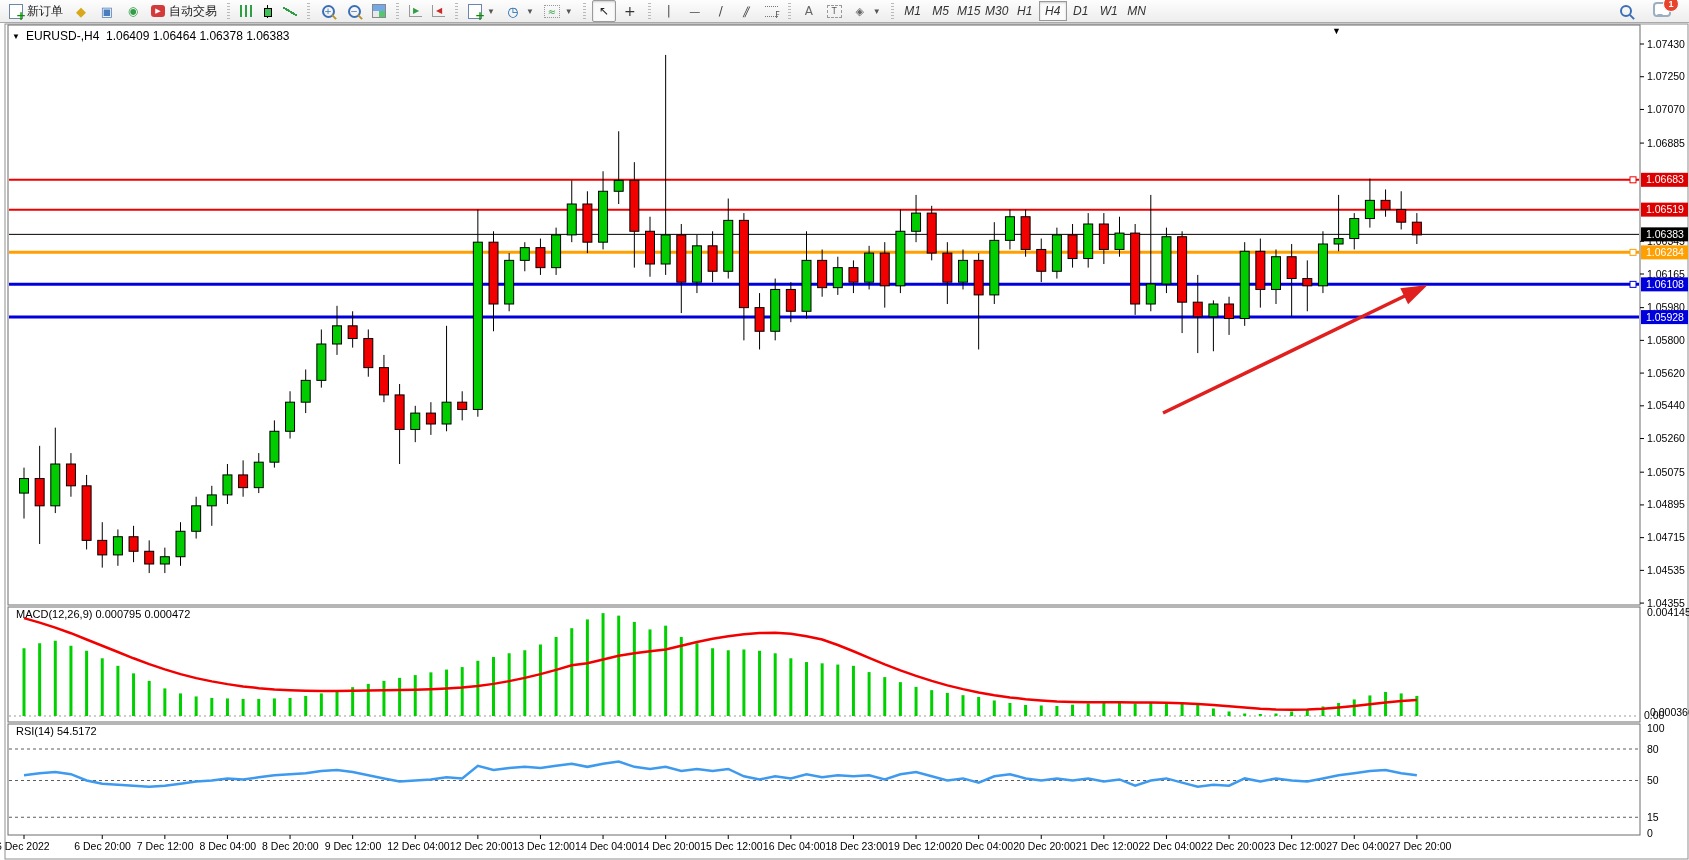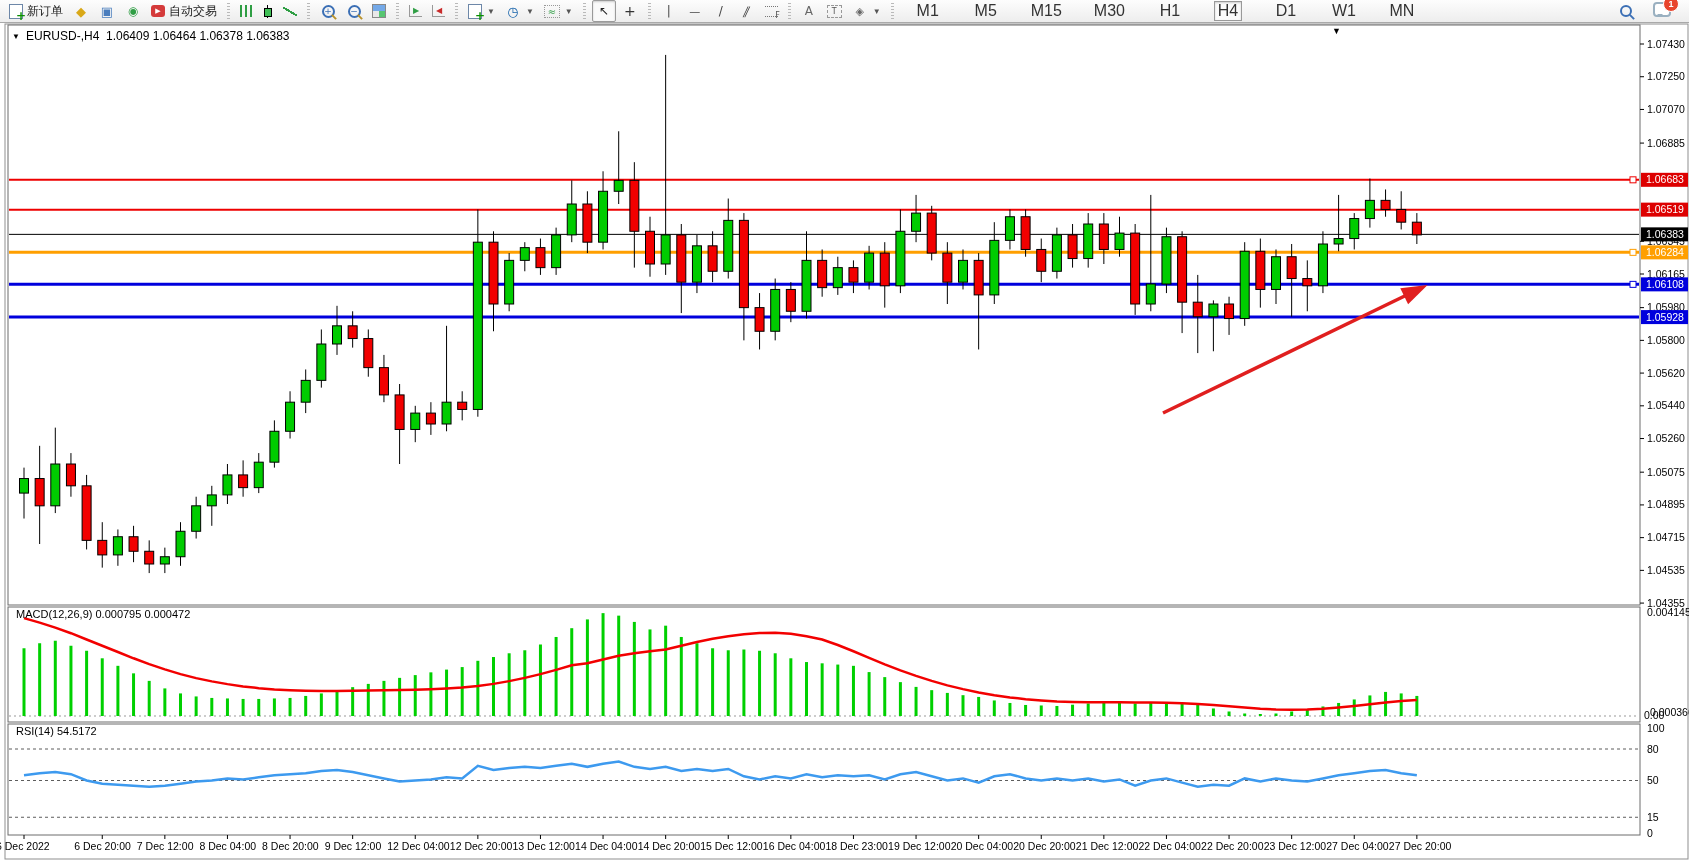--- a/index.html
+++ b/index.html
@@ -10,21 +10,21 @@
     background:linear-gradient(#fdfdfd,#ededed);border-bottom:1px solid #a9a9a9;
     display:flex;align-items:center;padding:0 4px;box-sizing:border-box;}
   .btn{height:20px;display:inline-flex;align-items:center;justify-content:center;
        padding:0 3px;margin:0 1px;border:1px solid transparent;border-radius:2px;
        font-size:12px;color:#222;gap:4px;white-space:nowrap;}
   .btn.pressed{background:#fafafa;border-color:#9a9a9a;box-shadow:inset 0 1px 2px rgba(0,0,0,.18);}
   .sep{width:3px;height:16px;margin:0 5px;
        background:repeating-linear-gradient(#b9b9b9 0 1px,transparent 1px 3px);}
   .dd{font-size:8px;color:#555;margin-left:1px;}
   .tf{min-width:26px;height:18px;display:inline-flex;align-items:center;justify-content:center;
-      font-size:16px;color:#333;border:1px solid transparent;margin:0 15px;}
+      font-size:12px;color:#333;border:1px solid transparent;margin:0 0;font-style:italic;}
   .tf.active{background:#fbfbfb;border-color:#999;box-shadow:inset 0 1px 2px rgba(0,0,0,.18);text-align:right;}
   #tb-right{margin-left:auto;display:flex;align-items:center;gap:14px;padding-right:14px;}
   
   .ic{position:relative;width:16px;height:14px;display:inline-flex;align-items:center;
       justify-content:center;font-family:"DejaVu Sans",sans-serif;font-size:11px;color:#444;}
   .ic-neworder{width:12px;height:13px;background:#fff;border:1px solid #6d87a8;}
   .ic-neworder::after{content:"+";position:absolute;right:-4px;bottom:-5px;color:#089000;
       font-weight:bold;font-size:12px;}
   .ic-gold::before{content:"◆";color:#d9a818;font-size:13px;}
   .ic-screen::before{content:"▣";color:#4a7dbd;font-size:13px;}

